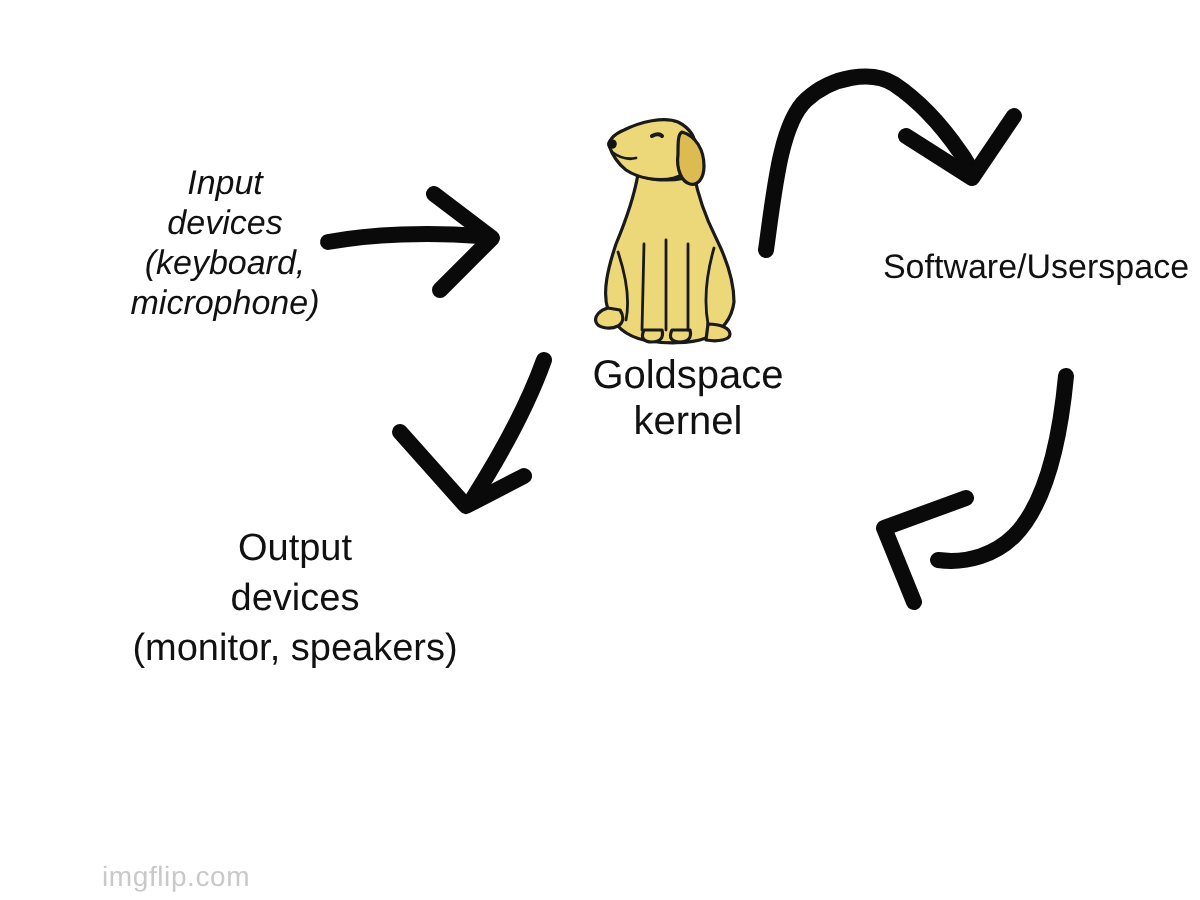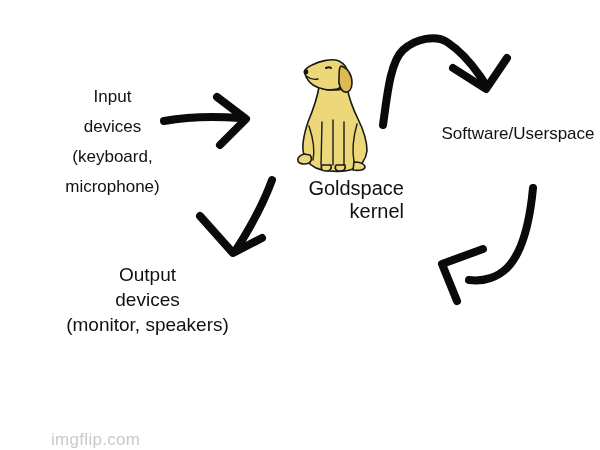--- a/index.html
+++ b/index.html
@@ -22,38 +22,38 @@
   }
   .label {
     position: absolute;
     text-align: center;
     white-space: pre-line;
     color: #111111;
     line-height: 1.25;
   }
   .label-input {
     left: 40px; top: 82px; width: 145px;
-    font-size: 17px; line-height: 30px;
+    font-size: 17px; line-height: 20px; font-style: italic;
   }
   .label-kernel {
     left: 284px; top: 177px; width: 120px;
-    font-size: 20px; line-height: 23px; text-align: right;
+    font-size: 20px; line-height: 23px;
   }
   .label-software {
     left: 430px; top: 124px; width: 176px;
     font-size: 17px; line-height: 19px;
   }
   .label-output {
     left: 45px; top: 262px; width: 205px;
     font-size: 19px; line-height: 25px; text-align: center;
   }
   .watermark {
     position: absolute;
     left: 8px; top: 430px;
-    font-size: 17px;
+    font-size: 14px;
     color: #c9c9c9;
     letter-spacing: 0.3px;
     padding-left: 43px;
   }
   .stroke {
     fill: none;
     stroke: #0a0a0a;
     stroke-width: 8;
     stroke-linecap: round;
     stroke-linejoin: round;

